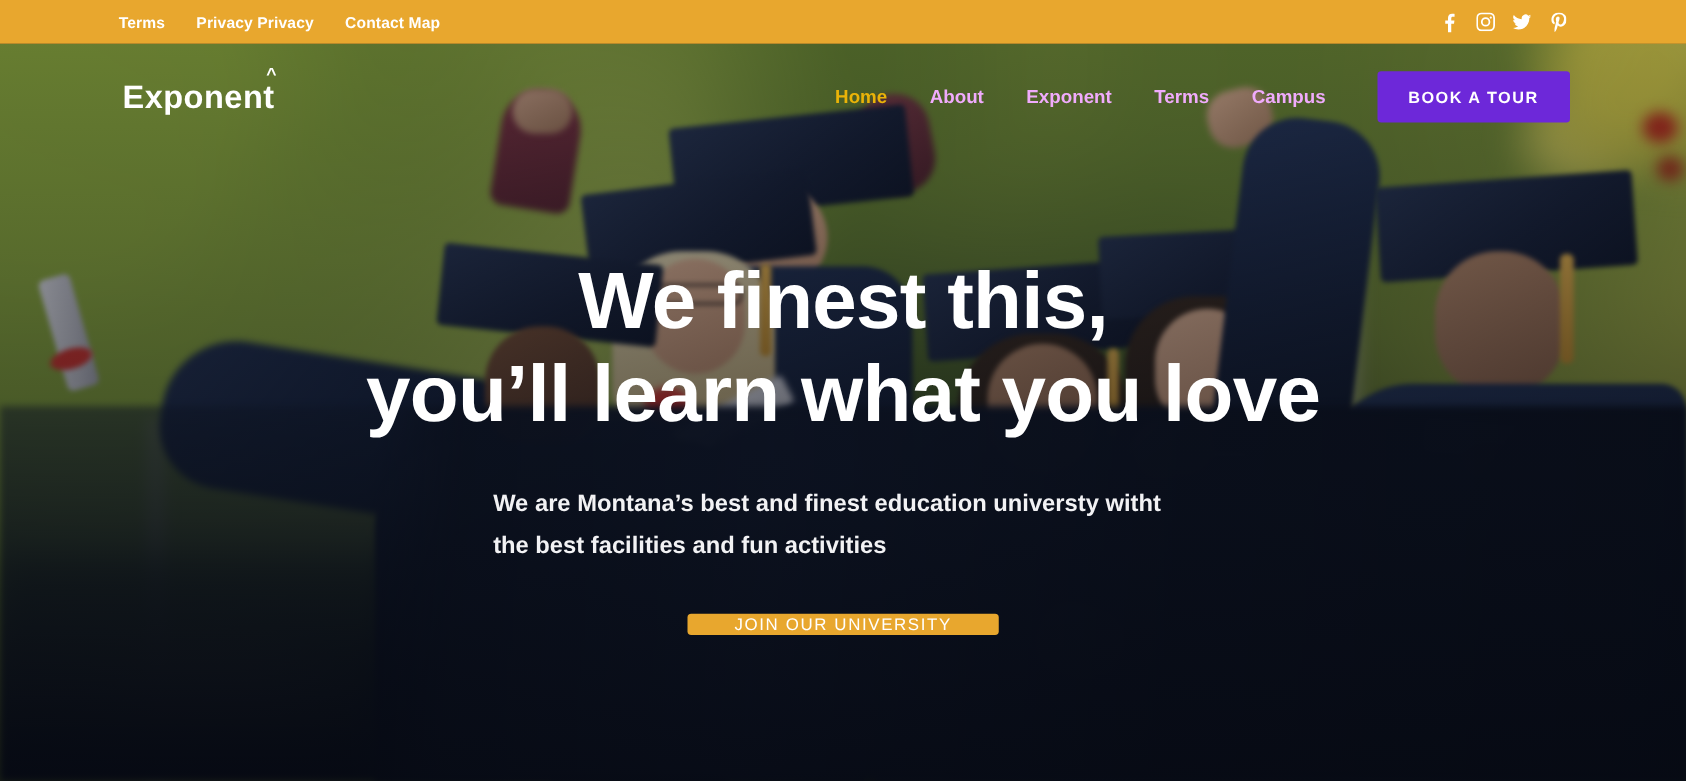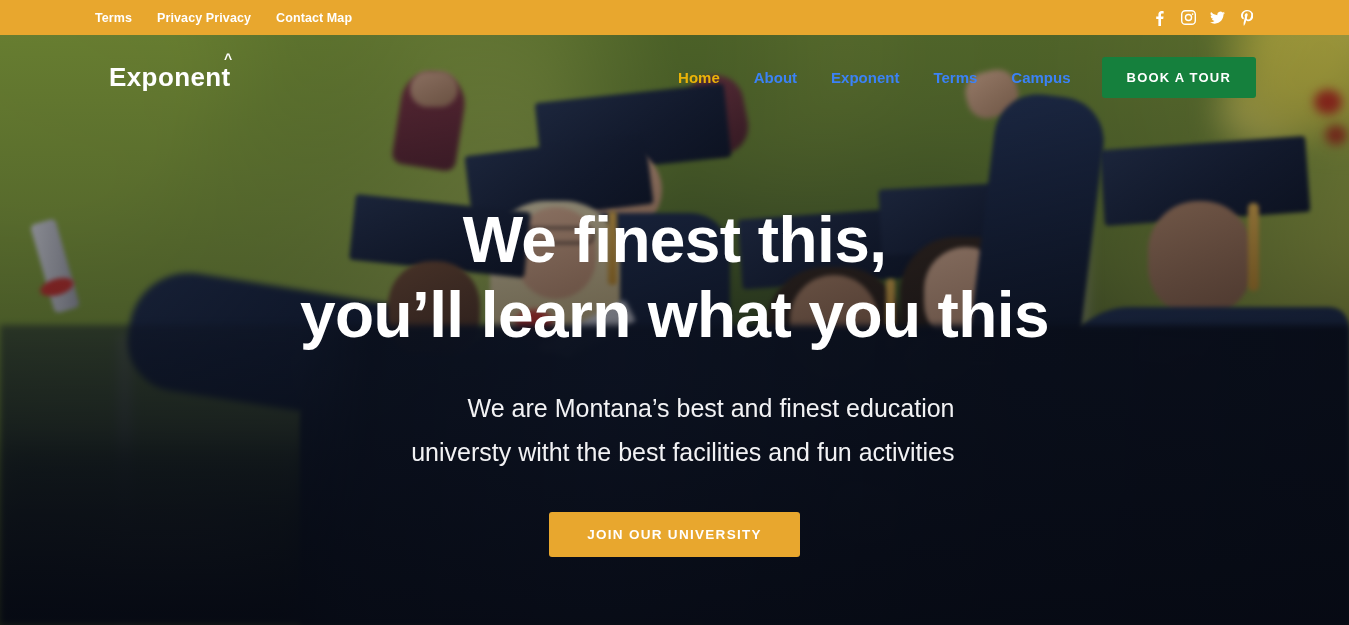--- a/index.html
+++ b/index.html
@@ -236,21 +236,21 @@
 
   
   .scrim {
     position:absolute; inset:0;
     background:
       linear-gradient(180deg, rgba(10,14,26,.30) 0%, rgba(10,14,26,.42) 30%, rgba(8,12,22,.55) 62%, rgba(6,9,18,.80) 100%);
   }
 
   
   .nav {
-    position:absolute; top:0; left:16px; right:0;
+    position:absolute; top:0; left:5px; right:0;
     height:85px;
     display:flex; align-items:center;
     padding:0 93px;
     z-index:20;
   }
   .logo {
     position:relative;
     color:#ffffff;
     font-size:26px;
     font-weight:700;
@@ -265,32 +265,32 @@
     font-weight:700;
     line-height:1;
     color:#ffffff;
   }
   .nav-right {
     margin-left:auto;
     display:flex; align-items:center; gap:0;
   }
   .nav-links { display:flex; align-items:center; }
   .nav-link {
-    color:#3b82f6;
+    color:#f0abfc;
     font-size:15px;
     font-weight:600;
     text-decoration:none;
     padding:0 17px;
     white-space:nowrap;
     cursor:pointer;
   }
   .nav-link.active { color:#eab308; }
   .btn-tour {
-    margin-left:14px;
-    background:#15803d;
+    margin-left:24px;
+    background:#6d28d9;
     color:#ffffff;
     border:none;
     font-family:inherit;
     font-size:13px;
     font-weight:700;
     letter-spacing:1.2px;
     padding:13px 25px;
     border-radius:3px;
     cursor:pointer;
     white-space:nowrap;
@@ -312,36 +312,36 @@
     font-size:64px;
     font-weight:700;
     line-height:1.17;
     text-align:center;
     letter-spacing:-.6px;
     max-width:1000px;
   }
   .hero-sub {
     margin-top:34px;
     color:#f2f2f4;
-    font-size:25px;
-    font-weight:400;
+    font-size:19px;
+    font-weight:700;
     line-height:1.75;
-    text-align:right;
+    text-align:left;
     max-width:560px;
   }
   .btn-join {
     margin-top:38px;
     background:#e8a72e;
     color:#ffffff;
     border:none;
     font-family:inherit;
     font-size:13.5px;
-    font-weight:700;
+    font-weight:400;
     letter-spacing:1.3px;
-    padding:15px 38px;
+    padding:1px 38px;
     border-radius:3px;
     cursor:pointer;
     white-space:nowrap;
   }
 </style>
 </head>
 <body>
 
 <div class="topbar">
   <div class="topbar-links">
@@ -453,21 +453,21 @@
         <a class="nav-link">Terms</a>
         <a class="nav-link">Campus</a>
       </div>
       <button class="btn-tour">BOOK A TOUR</button>
     </div>
   </div>
 
   <div class="hero-content">
     <h1 class="hero-title">
       <span>We finest this,</span><br>
-      <span>you’ll learn what you this</span>
+      <span>you’ll learn what you love</span>
     </h1>
     <p class="hero-sub">
       <span>We are Montana’s best and finest education universty witht</span>
       <span>the best facilities and fun activities</span>
     </p>
     <button class="btn-join">JOIN OUR UNIVERSITY</button>
   </div>
 
 </div>
 

